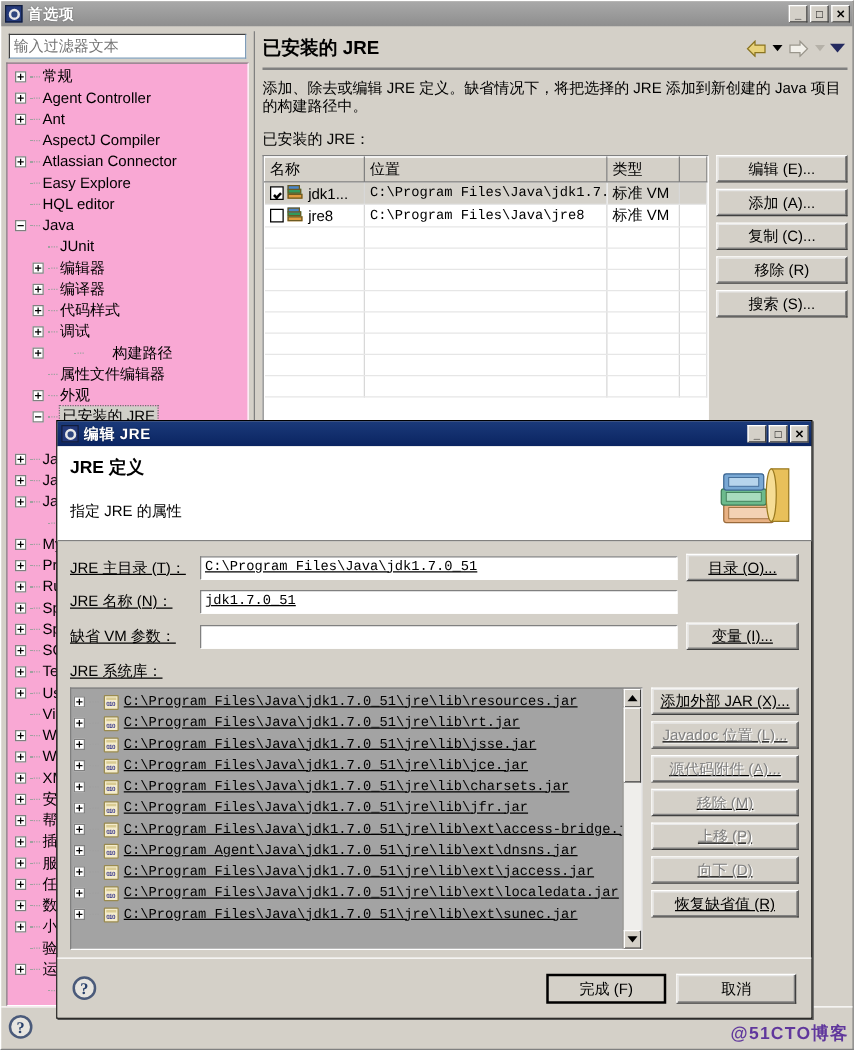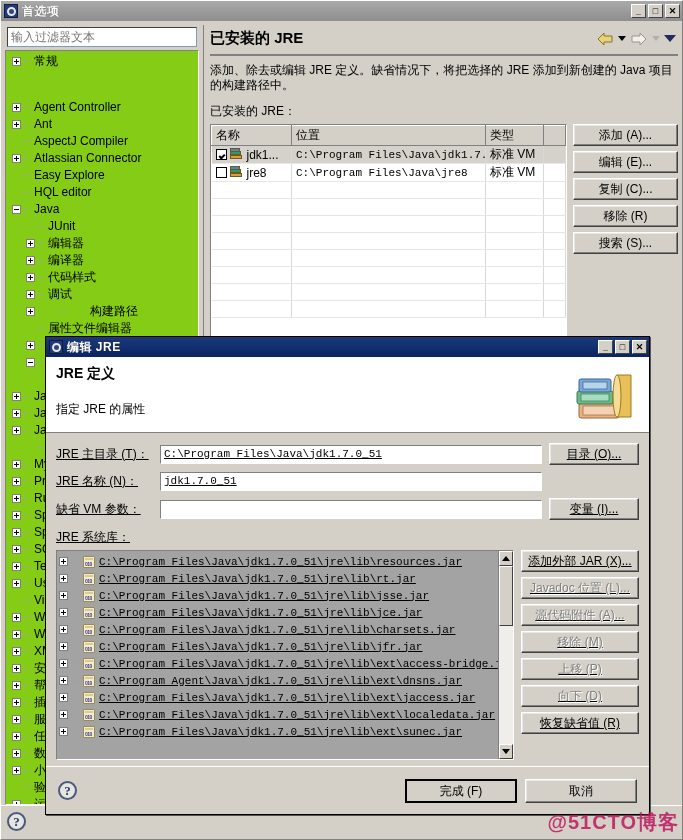--- a/index.html
+++ b/index.html
@@ -54,21 +54,21 @@
   
   .sidebar { width:194px; flex:0 0 194px; display:flex; flex-direction:column; }
   .filter-wrap { padding:2px 2px 3px 2px; }
   .filter-input {
     width:100%; height:20px; padding:2px 3px;
     border:1px solid #7f9db9; border-top-color:#404040; border-left-color:#404040;
     background:#fff; font-family:"Liberation Sans",sans-serif; font-size:12px;
     color:#b91c1c;
   }
   .tree {
-    flex:1 1 auto; background:#84cc16;
+    flex:1 1 auto; background:#f9a8d4;
     border:1px solid #fff; border-top-color:#808080; border-left-color:#808080;
     overflow:hidden; padding:2px 0 0 0; position:relative;
   }
   .tnode { height:17px; display:flex; align-items:center; white-space:nowrap;
            font-size:12px; line-height:17px; }
   .tw { display:inline-block; width:9px;height:9px; flex:0 0 9px;
         border:1px solid #808080; background:#fff; position:relative; margin-right:3px;}
   .tw::before{content:"";position:absolute;left:1px;top:3px;width:5px;height:1px;background:#000;}
   .tw.plus::after{content:"";position:absolute;left:3px;top:1px;width:1px;height:5px;background:#000;}
   .tw.none { border:none; background:none; }
@@ -197,26 +197,26 @@
   .sc-track { flex:1 1 auto; background:#efeeeb; }
   .sc-thumb { height:60px; background:#d4d0c8; border:1px solid #fff;
               border-right-color:#404040;border-bottom-color:#404040; }
   .lib-btns { width:118px; flex:0 0 118px; margin-left:7px; display:flex; flex-direction:column; gap:5px; }
   .dlg-footer {
     flex:0 0 auto; height:48px; border-top:1px solid #fff;
     display:flex; align-items:center; padding:0 12px; gap:8px;
     background:#d4d0c8;
   }
   .dlg-footer .spacer { flex:1 1 auto; }
-  .dlg-footer .btn { width:112px; height:24px; line-height:22px; }
+  .dlg-footer .btn { width:96px; height:24px; line-height:22px; }
   .dlg-footer .btn.default { line-height:20px; }
 
   .watermark {
-    position:absolute; right:4px; bottom:4px; font-size:20px; font-weight:bold;
-    color:#be185d; letter-spacing:1px; font-family:"Liberation Sans",sans-serif;
+    position:absolute; right:4px; bottom:4px; font-size:14px; font-weight:bold;
+    color:#4c1d95; letter-spacing:1px; font-family:"Liberation Sans",sans-serif;
     opacity:.85;
   }
 </style>
 </head>
 <body>
 
 <div id="prefs-window">
 
   <div class="titlebar">
     <span class="title-icon">
@@ -235,21 +235,21 @@
     <div class="sidebar">
       <div class="filter-wrap">
         <input class="filter-input" placeholder="输入过滤器文本" style="">
       </div>
       <div class="tree" id="tree">
           <div class="tnode" style="padding-left: 6px;">
             <span class="tw plus"></span>
             <span class="tdots"></span>
             <span class="tlabel">常规</span>
           </div>
-          <div class="tnode" style="padding-left: 6px; margin-top: 29px;">
+          <div class="tnode" style="padding-left: 6px;">
             <span class="tw plus"></span>
             <span class="tdots"></span>
             <span class="tlabel">Agent Controller</span>
           </div>
           <div class="tnode" style="padding-left: 6px;">
             <span class="tw plus"></span>
             <span class="tdots"></span>
             <span class="tlabel">Ant</span>
           </div>
           <div class="tnode" style="padding-left: 6px;">
@@ -574,22 +574,22 @@
                 <tr>
                   <td></td>
                   <td></td>
                   <td></td>
                   <td></td>
                 </tr>
               </tbody>
           </table>
         </div>
         <div class="side-btns" id="main-buttons">
+            <div class="btn">编辑 (E)...</div>
             <div class="btn">添加 (A)...</div>
-            <div class="btn">编辑 (E)...</div>
             <div class="btn">复制 (C)...</div>
             <div class="btn">移除 (R)</div>
             <div class="btn">搜索 (S)...</div>
           </div>
       </div>
 
     </div>
   </div>
 
   <div class="prefs-footer">

